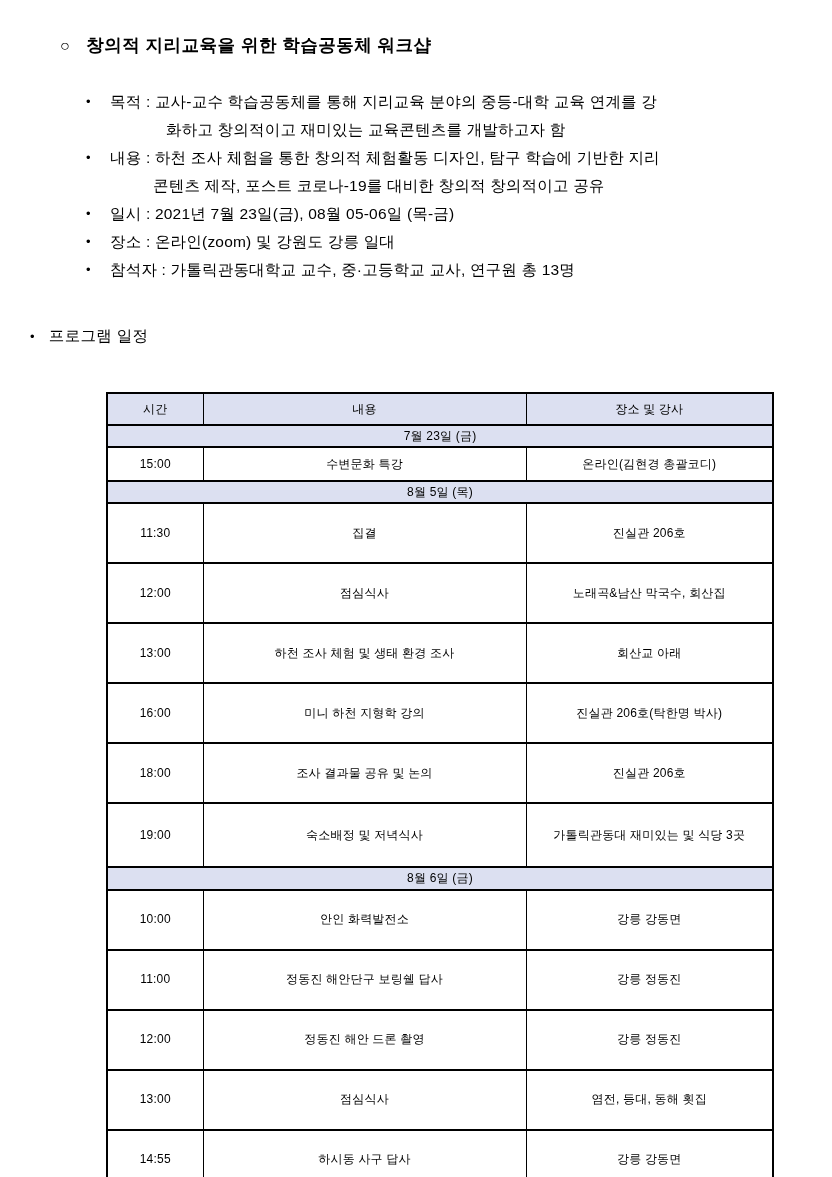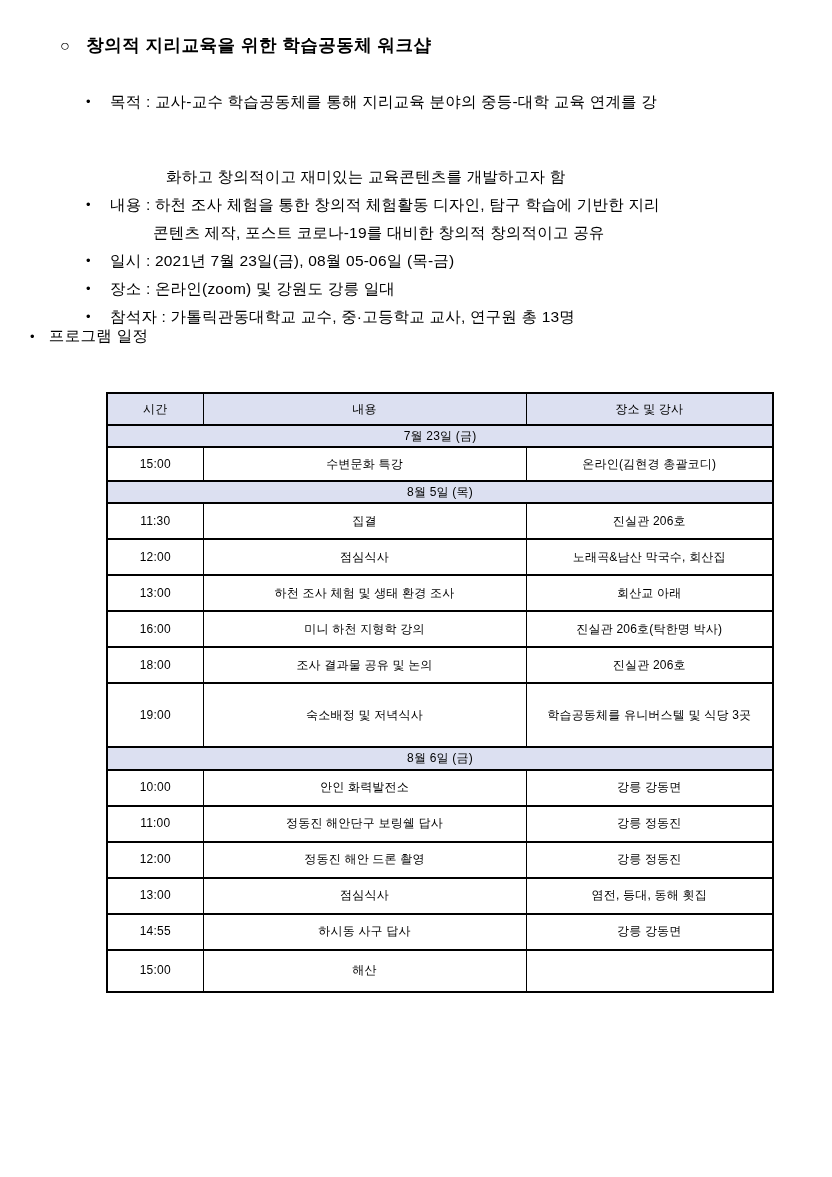--- a/index.html
+++ b/index.html
@@ -38,21 +38,21 @@
     line-height: 28px;
     letter-spacing: 0.2px;
   }
   .intro-item { display: flex; }
   .intro-item .marker {
     width: 24px;
     flex: 0 0 24px;
     font-size: 13px;
   }
   .intro-item .lines { flex: 1; }
-  .cont-a { margin-left: 56px; margin-top: 47px; }
+  .cont-a { margin-left: 56px; }
   .cont-b { margin-left: 43px; }
 
   
   .program-heading {
     position: absolute;
     left: 30px;
     top: 326px;
     display: flex;
     align-items: baseline;
     gap: 14px;
@@ -79,21 +79,21 @@
     border-bottom-width: 2px;
     text-align: center;
     vertical-align: middle;
     padding: 2px 4px;
     line-height: 1.35;
   }
   table.schedule { border: 2px solid #000; }
   tr.head td      { background: #dce0f1; height: 32px; }
   tr.section td   { background: #dce0f1; height: 17px; }
   tr.h34 td { height: 34px; }
-  tr.h44 td { height: 36px; }
+  tr.h44 td { height: 60px; }
   tr.h64 td { height: 64px; }
   tr.h42 td { height: 42px; }
 </style>
 </head>
 <body>
 
 <div class="doc">
 
   <div class="title-row">
     <span class="marker">○</span>
@@ -184,21 +184,21 @@
         <td>진실관 206호(탁한명 박사)</td>
       </tr>
       <tr class="h44">
         <td>18:00</td>
         <td>조사 결과물 공유 및 논의</td>
         <td>진실관 206호</td>
       </tr>
       <tr class="h64">
         <td>19:00</td>
         <td>숙소배정 및 저녁식사</td>
-        <td>학습공동체를 유니버스텔 및 식당 3곳</td>
+        <td>가톨릭관동대 재미있는 및 식당 3곳</td>
       </tr>
       <tr class="section">
         <td colspan="3">8월 6일 (금)</td>
       </tr>
       <tr class="h44">
         <td>10:00</td>
         <td>안인 화력발전소</td>
         <td>강릉 강동면</td>
       </tr>
       <tr class="h44">

